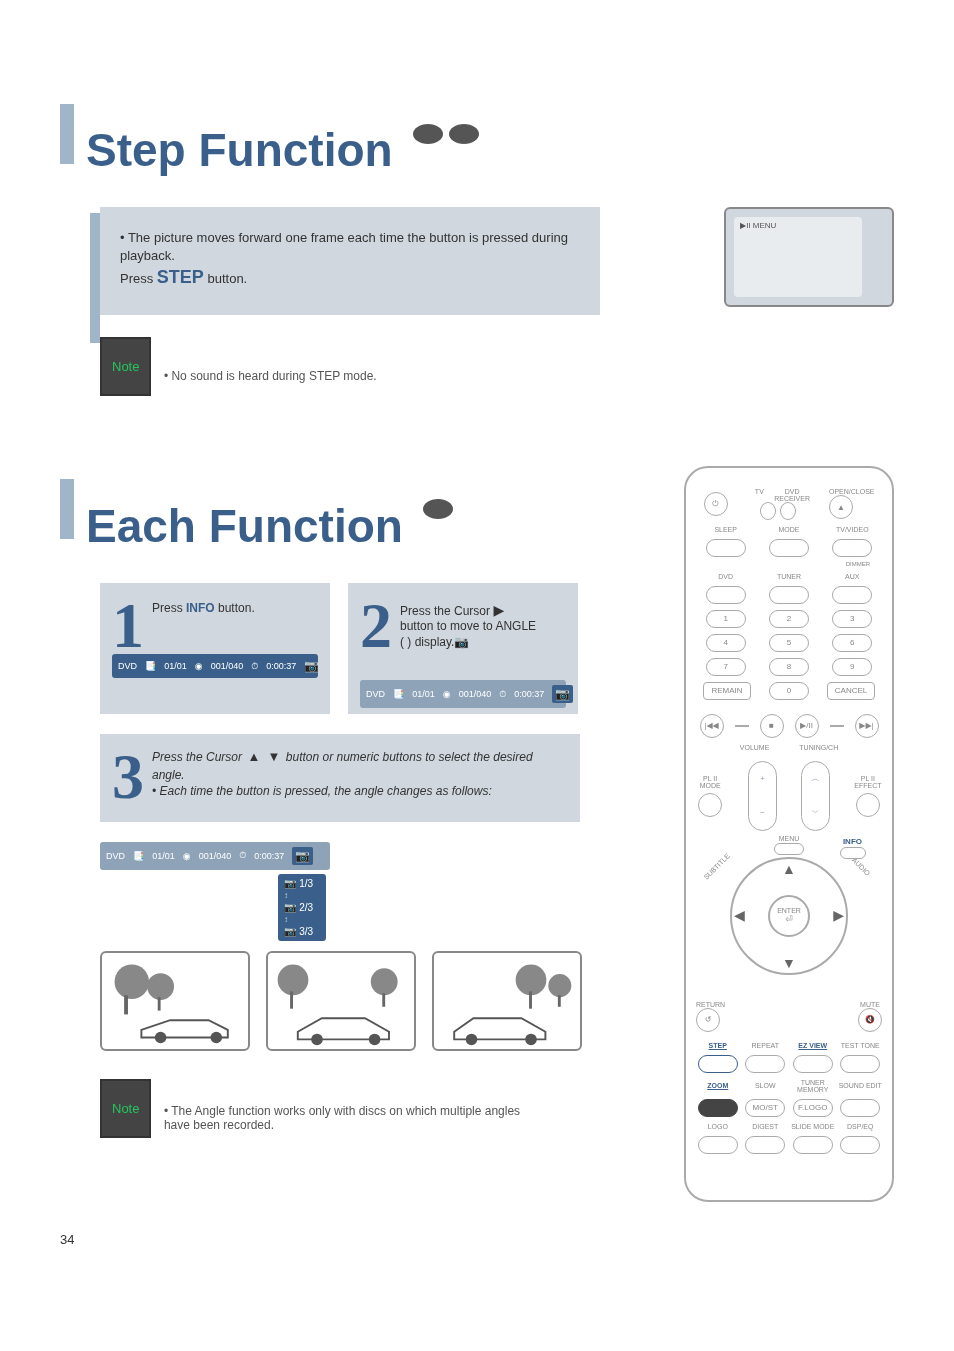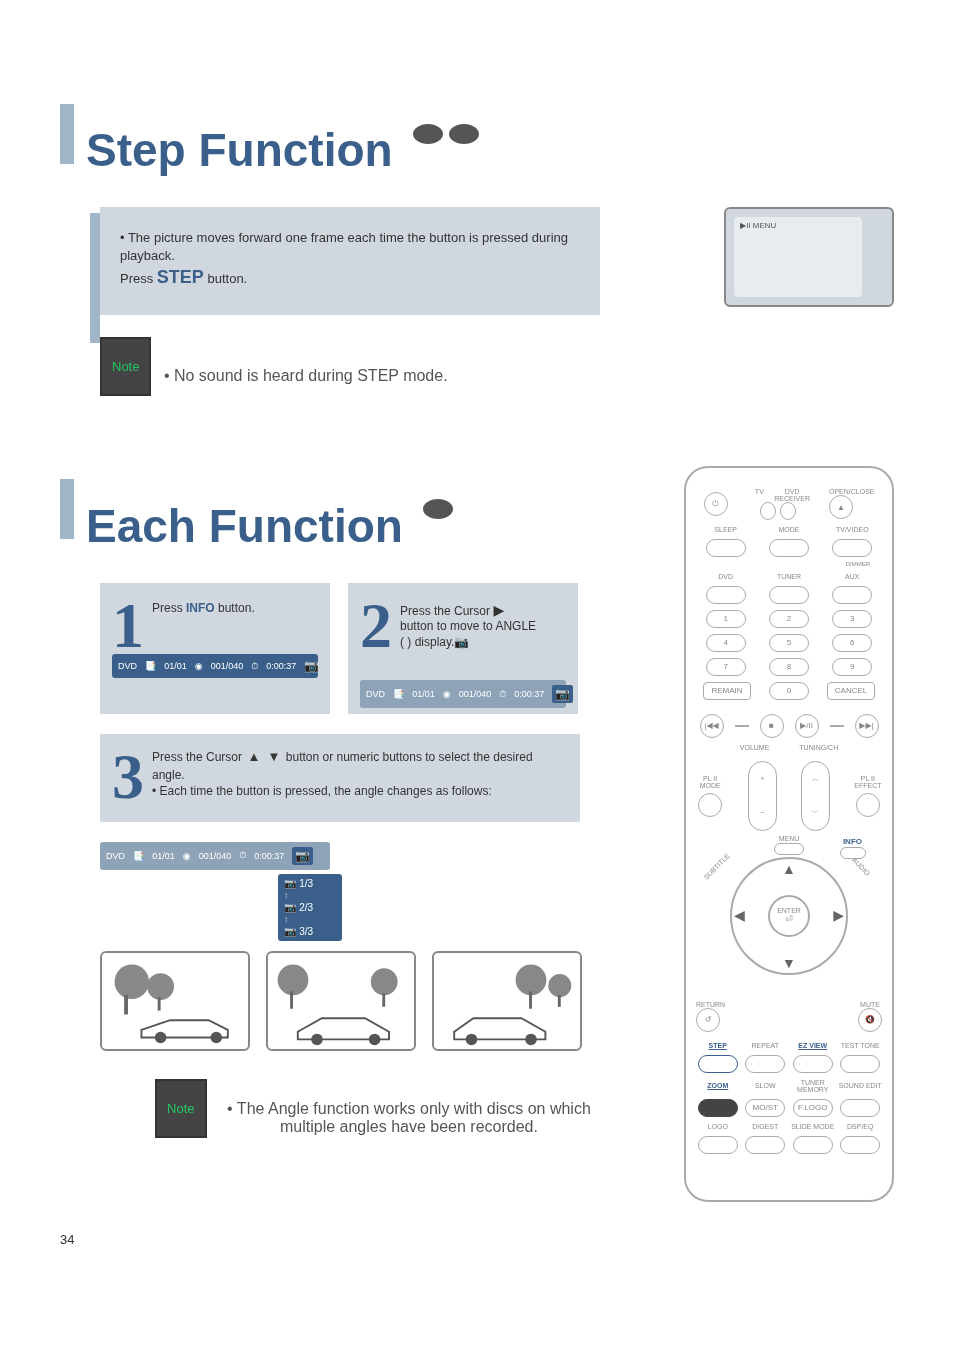--- a/index.html
+++ b/index.html
@@ -94,21 +94,21 @@
       border: 2px solid #333;
       background: #444;
       color: #22c55e;
       font-weight: normal;
       font-size: 13px;
       padding: 20px 10px;
       margin-top: 12px;
       margin-left: 40px;
     }
     .note-text {
-      font-size: 16px;
+      font-size: 12px;
       color: #555;
       margin-top: 19px;
     }
     .note-row {
       position: relative;
     }
     .angle-section {
       margin-top: 70px;
       display: flex;
       gap: 30px;
@@ -171,20 +171,21 @@
       background: #d0d7de;
       width: 480px;
       margin-left: 40px;
       margin-top: 20px;
       padding: 14px 12px 16px 12px;
       position: relative;
     }
     .step3-text {
       font-size: 12px;
       line-height: 1.4;
+      font-style: italic;
     }
     .arrow-icons {
       font-size: 13px;
       color: #333;
       padding: 0 2px;
     }
     .osd-angle-stack {
       margin-left: 40px;
       margin-top: 20px;
       width: 230px;
@@ -192,21 +193,21 @@
     .angle-list {
       background: #3a5f8a;
       color: #fff;
       font-size: 10px;
       border-radius: 3px;
       margin-top: 4px;
       padding: 4px 6px;
       display: flex;
       flex-direction: column;
       gap: 2px;
-      width: 64px;
+      width: 48px;
       margin-left: 178px;
     }
     .angle-arrow {
       font-size: 8px;
       color: #fff;
       opacity: 0.7;
       text-align: left;
     }
     .car-row {
       display: flex;
@@ -507,21 +508,21 @@
             <rect x="98" y="40" width="3" height="18" fill="#666"></rect>
             <circle cx="130" cy="34" r="12" fill="#888"></circle>
             <rect x="128" y="44" width="3" height="12" fill="#666"></rect>
             <path d="M 20 82 L 40 68 L 90 68 L 115 82 L 115 90 L 20 90 Z" fill="none" stroke="#555" stroke-width="2"></path>
             <circle cx="38" cy="90" r="6" fill="#555"></circle>
             <circle cx="100" cy="90" r="6" fill="#555"></circle>
           </svg>
         </div>
       </div>
 
-      <div class="note-row" style="margin-top:16px;text-align:center;">
+      <div class="note-row" style="margin-top:16px;">
         <span class="note-badge">Note</span>
         <span class="note-text" style="display:inline-block; margin-left:8px; vertical-align:middle; max-width:380px;">• The Angle function works only with discs on which multiple angles have been recorded.</span>
       </div>
     </div>
 
     <div class="remote">
       <div class="remote-row">
         <div class="rbtn circle">⏻</div>
         <div style="display:flex; flex-direction:column; align-items:center;">
           <div style="display:flex; gap:2px;">

